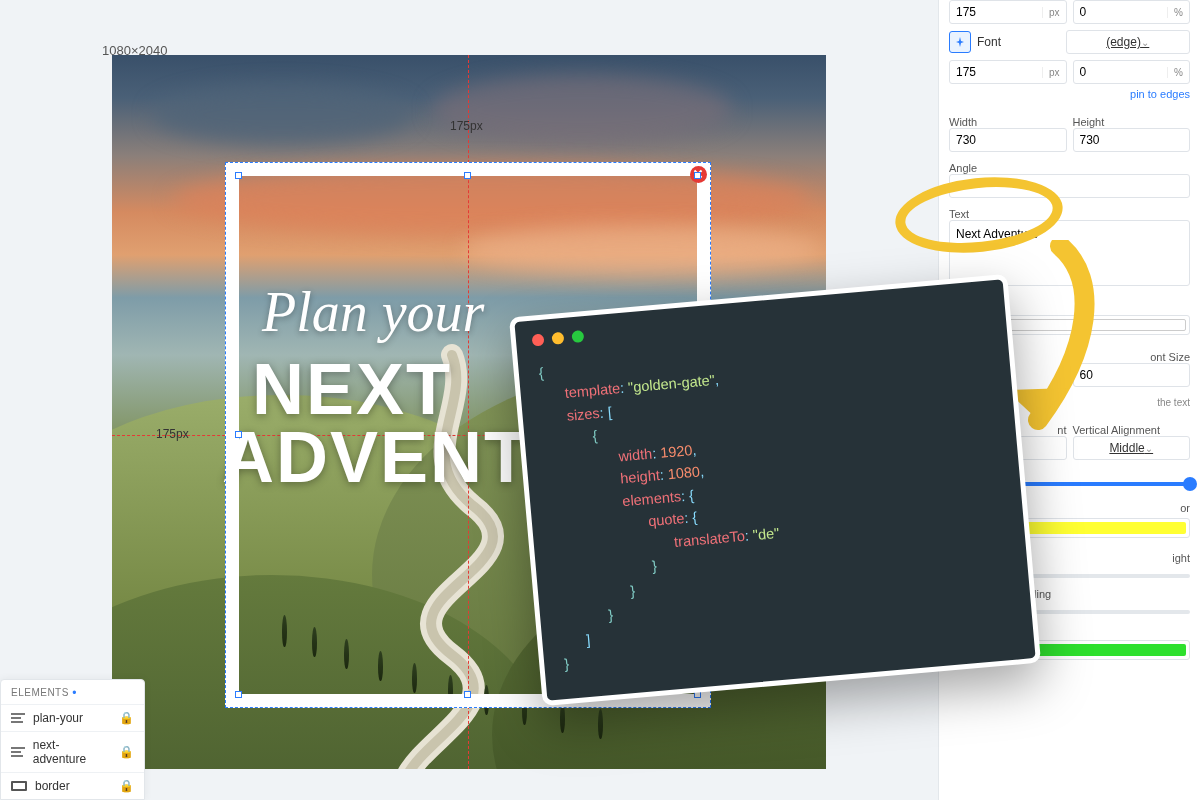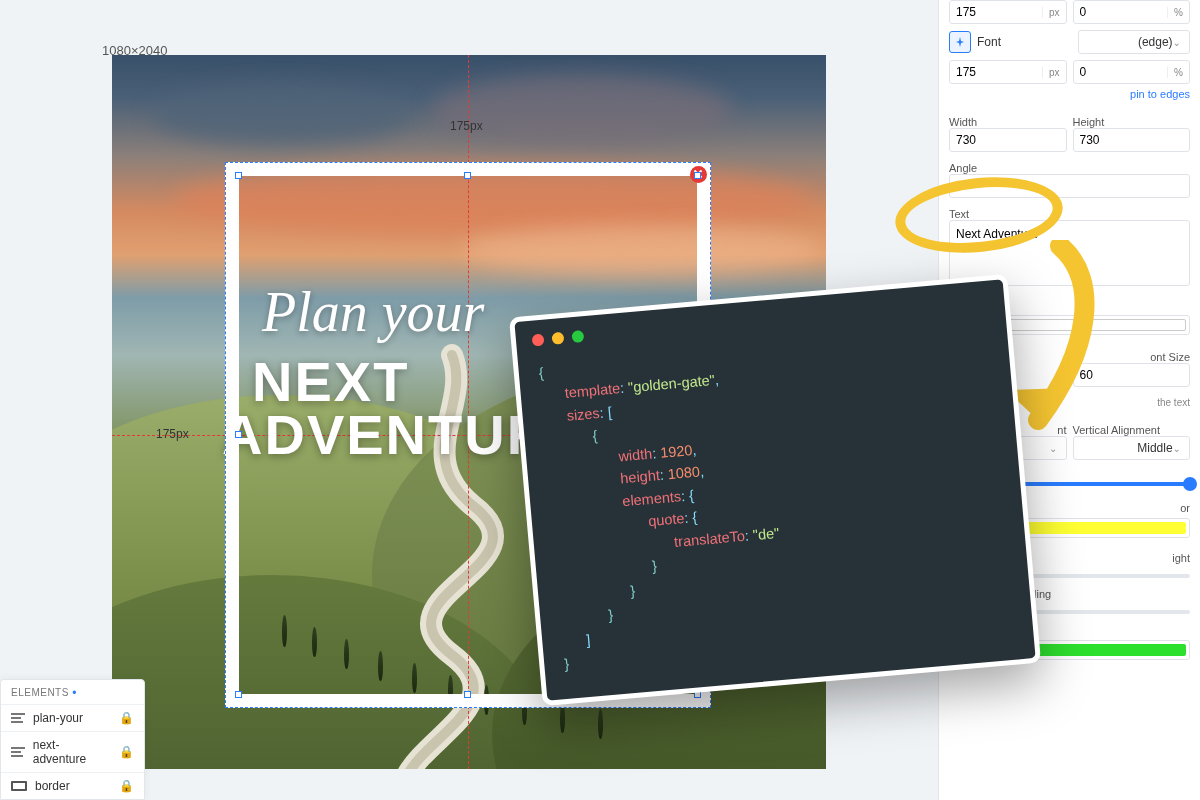--- a/index.html
+++ b/index.html
@@ -41,42 +41,42 @@
 .handle{position:absolute;width:7px;height:7px;background:#fff;border:1px solid #2a7cff;}
 .close-bubble{position:absolute;right:-10px;top:-10px;width:17px;height:17px;border-radius:50%;background:#e53935;}
 .close-bubble::before,.close-bubble::after{content:"";position:absolute;left:7px;top:3px;width:2px;height:10px;background:#fff;}
 .close-bubble::before{transform:rotate(45deg);} .close-bubble::after{transform:rotate(-45deg);}
 
 .guide-v{position:absolute;top:0;bottom:0;border-left:1px dashed #e53935;}
 .guide-h{position:absolute;left:0;right:0;border-top:1px dashed #e53935;}
 .dim-label{position:absolute;font-size:12px;color:#333;}
 
 .hero-script{position:absolute;left:150px;top:225px;font-size:56px;color:#fff;font-style:italic;font-family:"Brush Script MT","Segoe Script",cursive;text-shadow:0 2px 6px rgba(0,0,0,.3);}
-.hero-block{position:absolute;left:140px;top:300px;font-size:56px;font-weight:900;letter-spacing:2px;color:#fff;line-height:.95;font-family:Impact,"Arial Black",sans-serif;text-shadow:0 2px 8px rgba(0,0,0,.35);}
+.hero-block{position:absolute;left:140px;top:300px;font-size:72px;font-weight:900;letter-spacing:2px;color:#fff;line-height:.95;font-family:Impact,"Arial Black",sans-serif;text-shadow:0 2px 8px rgba(0,0,0,.35);}
 .hero-block div:nth-child(2){margin-left:-30px;}
 
 
 .elements-panel{position:absolute;left:0;bottom:0;width:145px;background:#fff;border:1px solid #e2e6ea;border-radius:4px 4px 0 0;box-shadow:0 0 8px rgba(0,0,0,.06);}
 .elements-title{font-size:10px;letter-spacing:.5px;color:#777;padding:6px 10px 4px;}
 .elements-title .dot{color:#2a7cff;font-size:12px;vertical-align:middle;}
 .layer{display:flex;align-items:center;gap:8px;padding:6px 10px;border-top:1px solid #eef1f4;font-size:12px;color:#333;}
 .layer .type-icon{width:14px;display:flex;flex-direction:column;gap:2px;}
 .layer .type-icon .bar{height:2px;background:#777;}
 .layer .type-icon.border-icon{width:16px;height:10px;border:2px solid #555;border-radius:1px;}
 .layer .lock{margin-left:auto;color:#c5c9ce;}
 
 
 .inspector{position:absolute;right:0;top:0;bottom:0;width:262px;background:#fff;border-left:1px solid #e3e7eb;padding:0 10px;font-size:12px;color:#333;overflow:hidden;}
 .row{display:flex;gap:6px;margin-top:6px;align-items:center;}
 .num{flex:1;display:flex;align-items:center;border:1px solid #dfe3e8;border-radius:3px;height:24px;}
 .num input{border:none;width:100%;padding:0 6px;font-size:12px;outline:none;}
 .num .unit{font-size:10px;color:#888;padding:0 6px;border-left:1px solid #eee;}
 .pin-chip{width:22px;height:22px;border:1px solid #2a7cff;border-radius:3px;display:flex;align-items:center;justify-content:center;color:#2a7cff;background:#eaf3ff;}
 .pin-label{flex:1;font-size:12px;}
-.select{flex:1;height:24px;border:1px solid #dfe3e8;border-radius:3px;display:flex;align-items:center;justify-content:flex-end;padding:0 8px;}
+.select{flex:1;height:24px;border:1px solid #dfe3e8;border-radius:3px;display:flex;align-items:center;justify-content:center;padding:0 20px;text-decoration:underline;}
 .select .chev{color:#999;font-size:10px;}
 .link{color:#2a7cff;font-size:11px;text-align:right;display:block;margin-top:4px;}
 .lbl{font-size:11px;color:#555;margin-top:10px;}
 .half{flex:1;}
 .txt{width:100%;height:66px;border:1px solid #dfe3e8;border-radius:3px;padding:6px;font-size:12px;resize:none;outline:none;}
 .swatch-row{height:20px;border:1px solid #dfe3e8;border-radius:3px;margin-top:4px;position:relative;}
 .swatch-row .sw{position:absolute;inset:3px;border-radius:2px;}
 .slider{position:relative;height:4px;background:#e3e7eb;border-radius:2px;margin-top:10px;}
 .slider .fill{position:absolute;left:0;top:0;bottom:0;background:#2a7cff;border-radius:2px;}
 .slider .knob{position:absolute;top:-5px;width:14px;height:14px;border-radius:50%;background:#2a7cff;}

